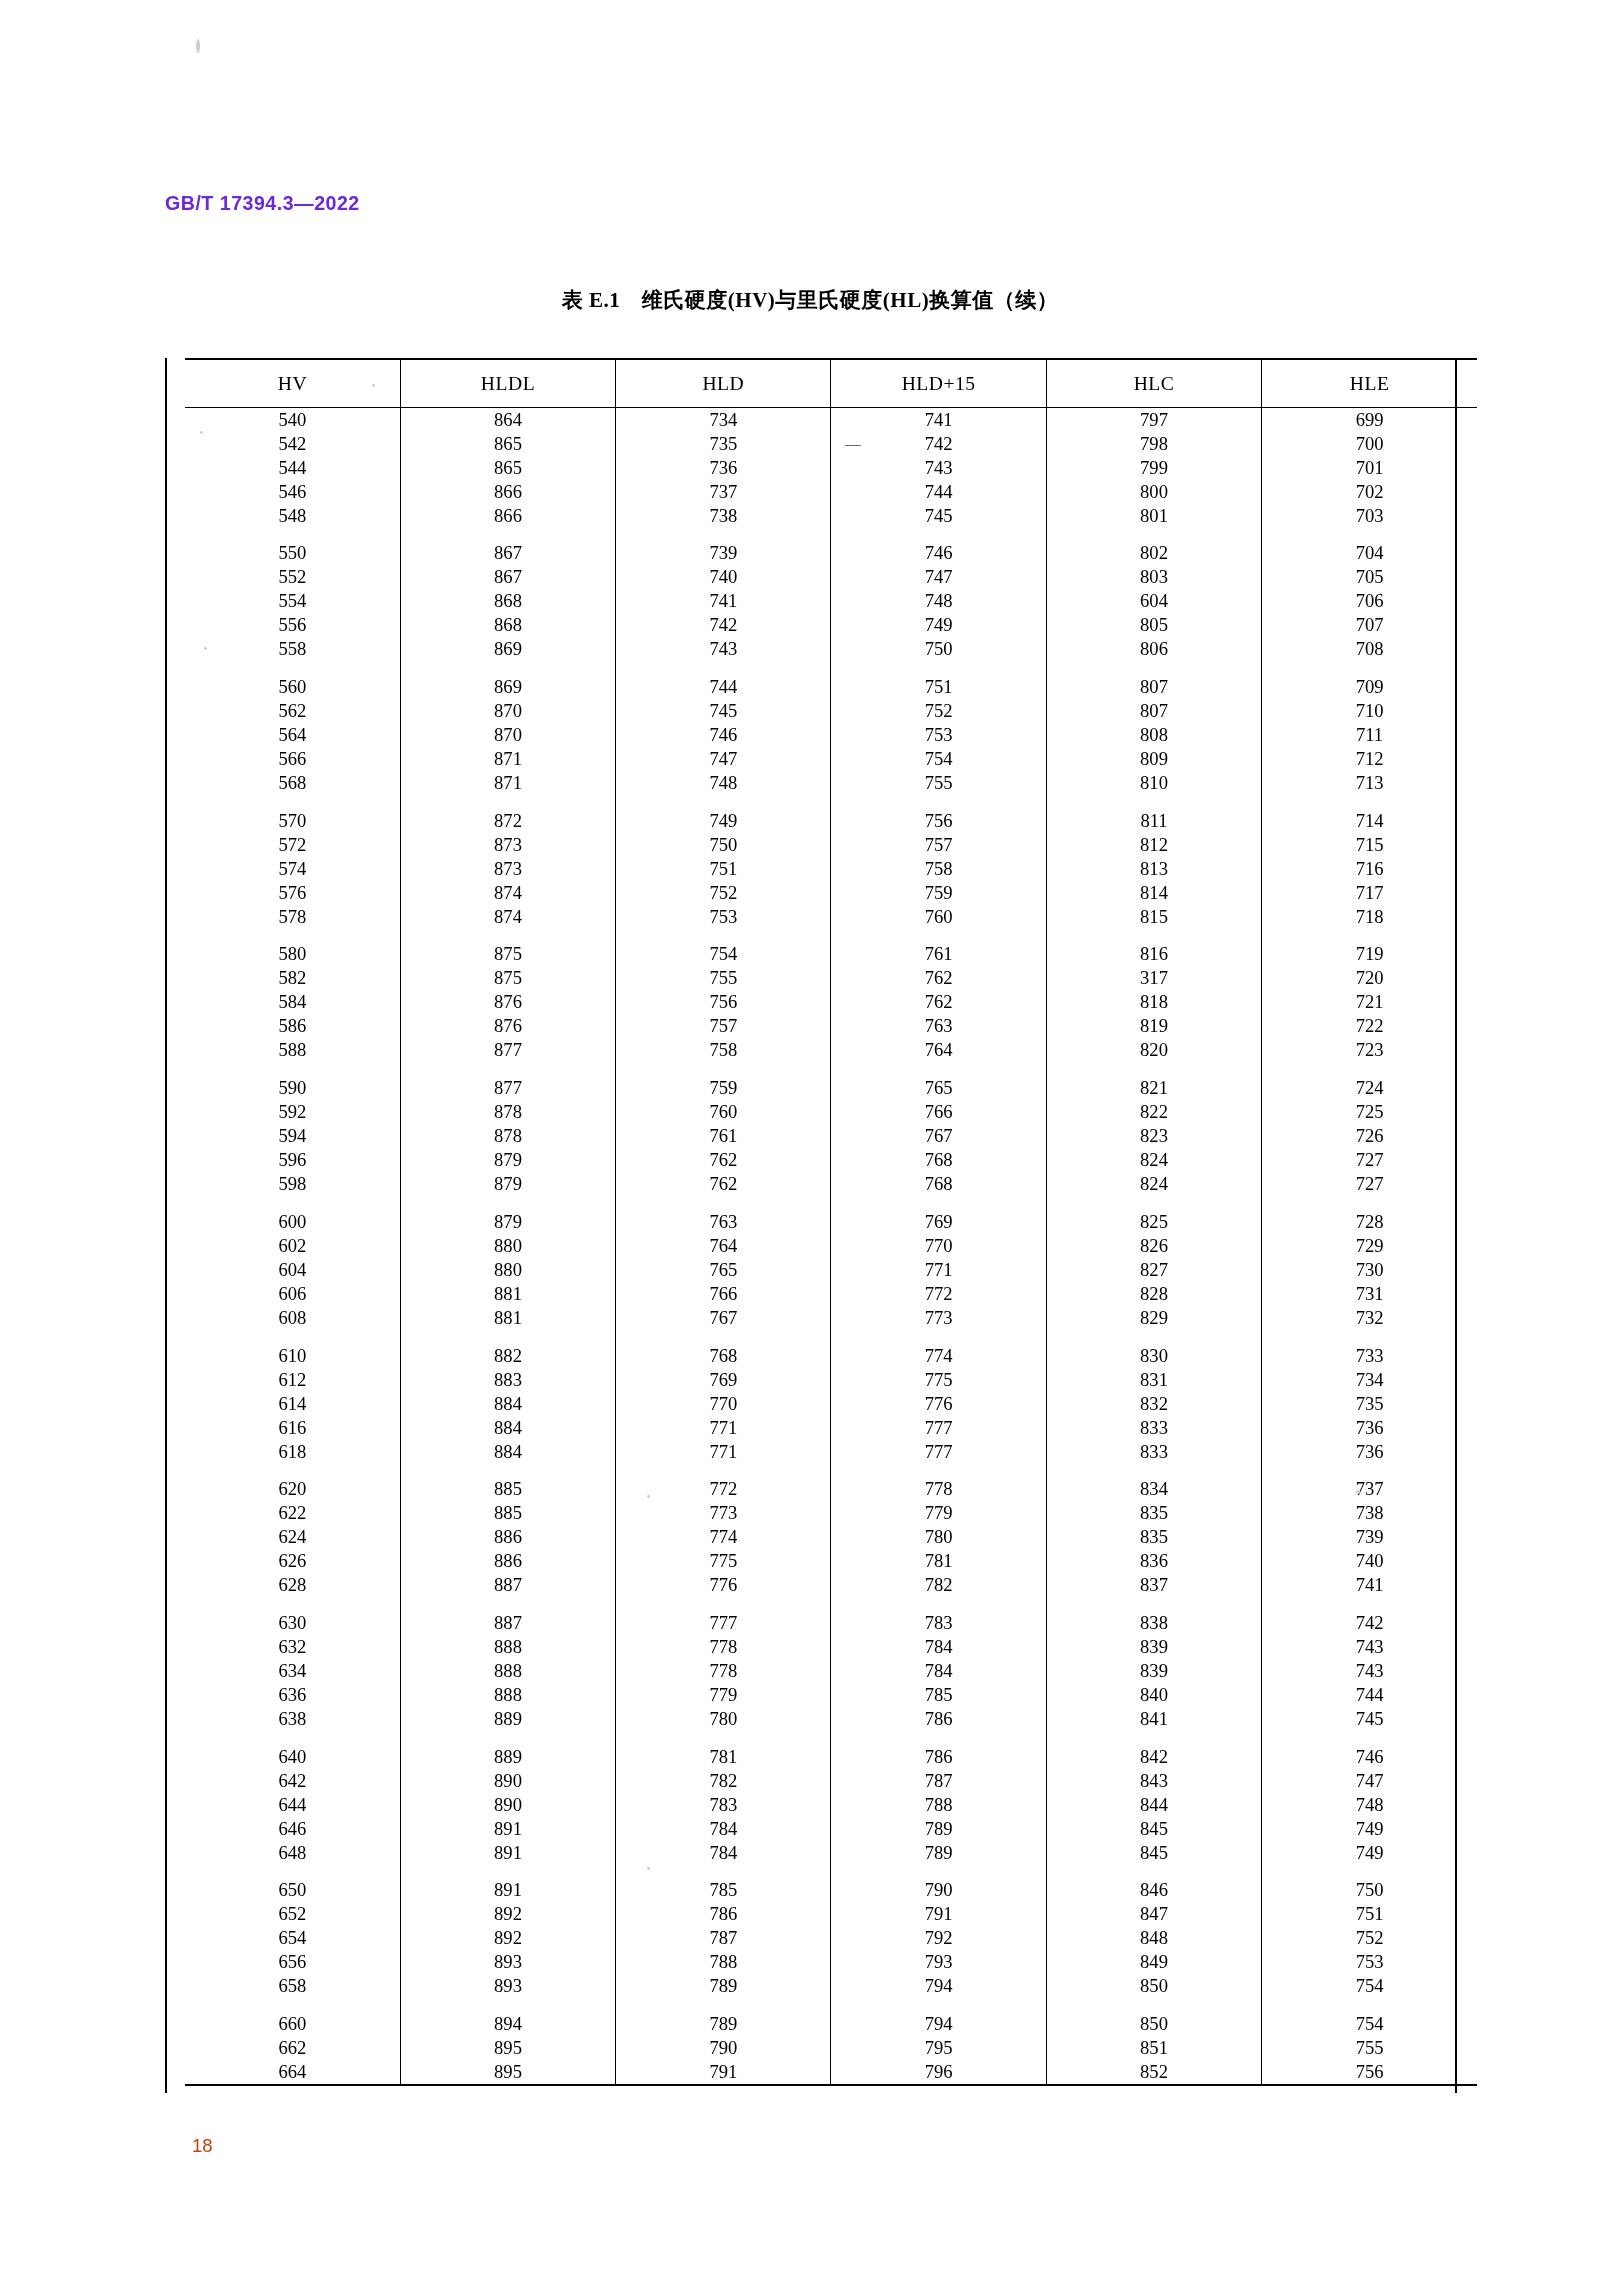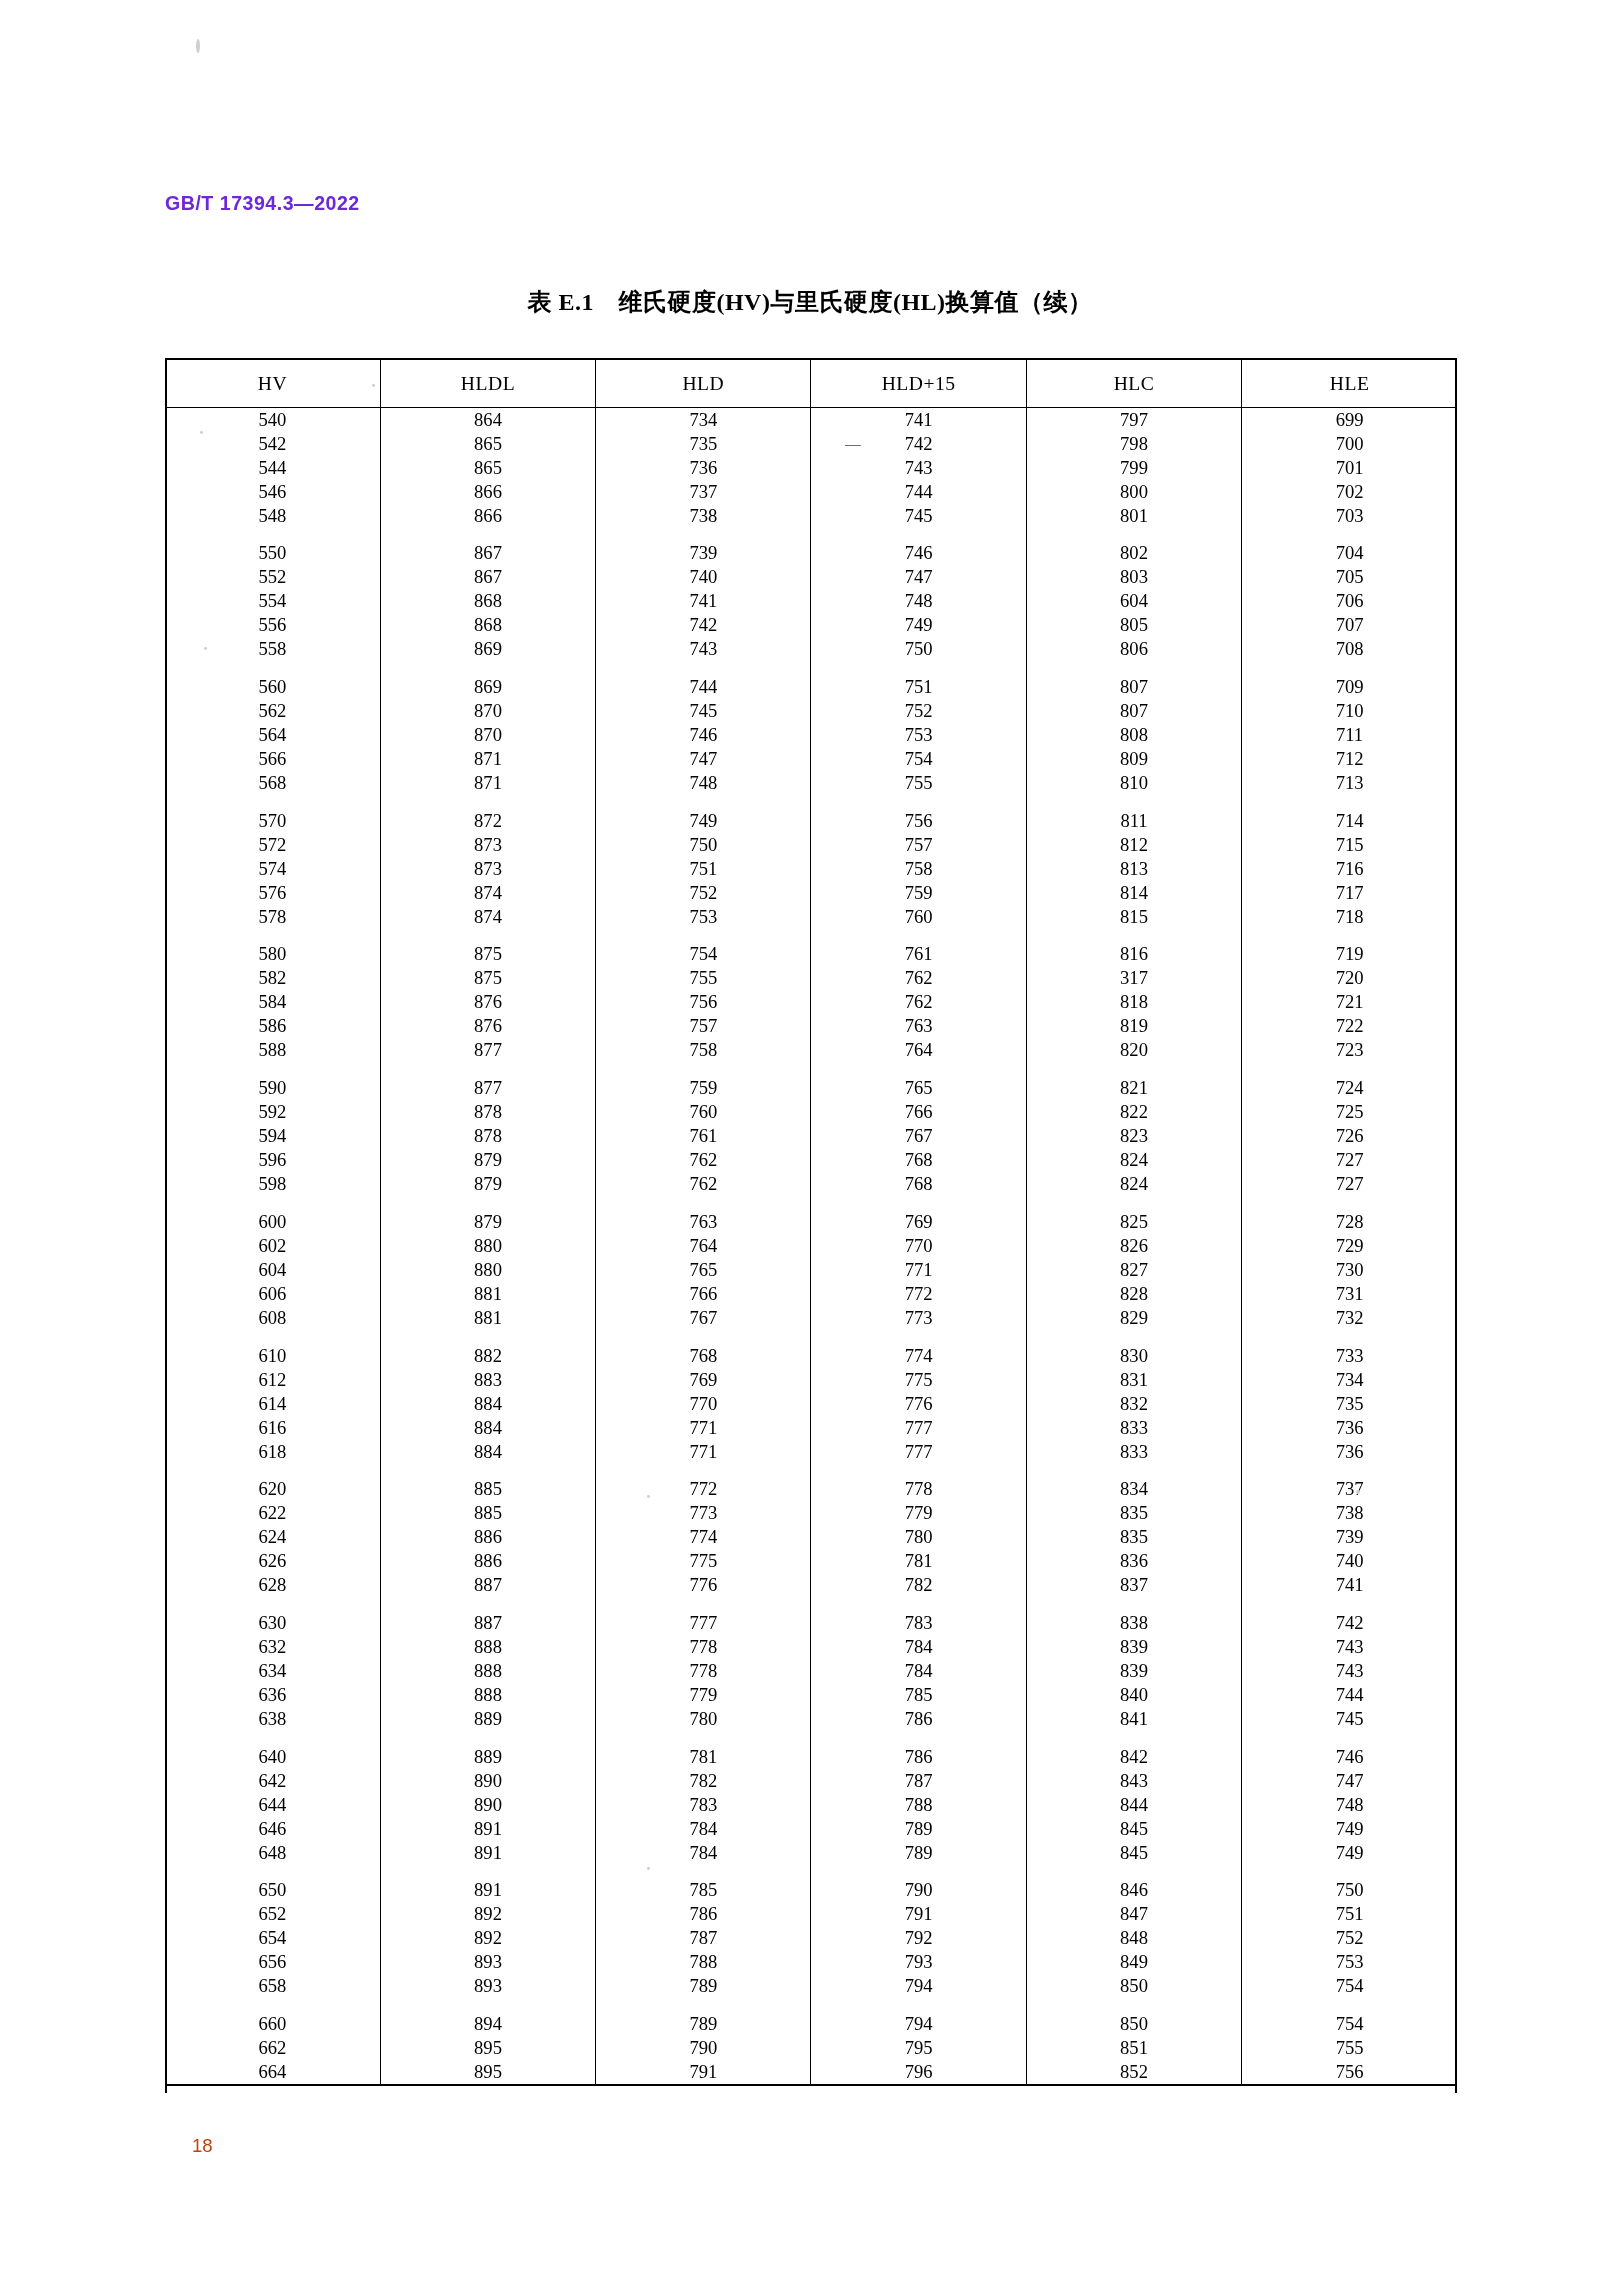--- a/index.html
+++ b/index.html
@@ -30,35 +30,36 @@
     font-weight: bold;
     letter-spacing: 0.5px;
     color: #6d28d9;
   }
   .table-title {
     position: absolute;
     left: 0;
     top: 286px;
     width: 1620px;
     text-align: center;
-    font-size: 24px;
+    font-size: 21px;
     font-weight: bold;
     color: #000;
     letter-spacing: 0.5px;
   }
   .table-wrap {
     position: absolute;
     left: 165px;
     top: 358px;
     width: 1292px;
   }
   table.conv {
     border-collapse: collapse;
     width: 1292px;
     table-layout: fixed;
+    margin-left: 20px;
   }
   table.conv th, table.conv td {
     text-align: center;
     font-size: 18.6px;
     line-height: 1.0;
     padding: 0;
     color: #000;
   }
   table.conv thead th {
     font-size: 19.6px;

